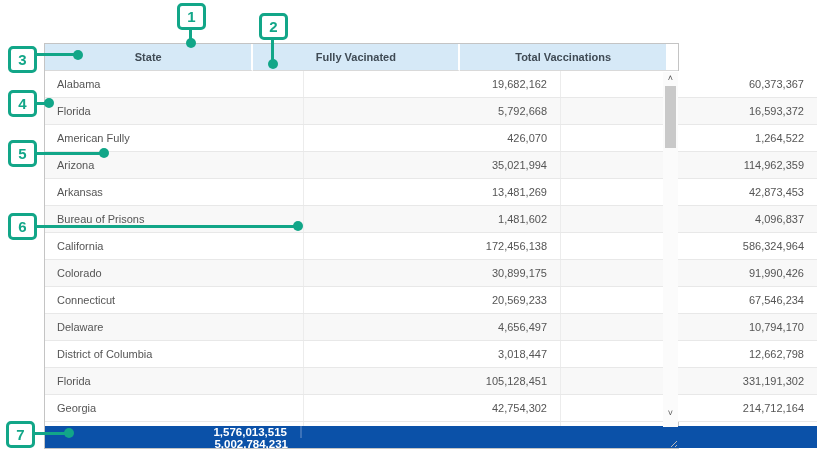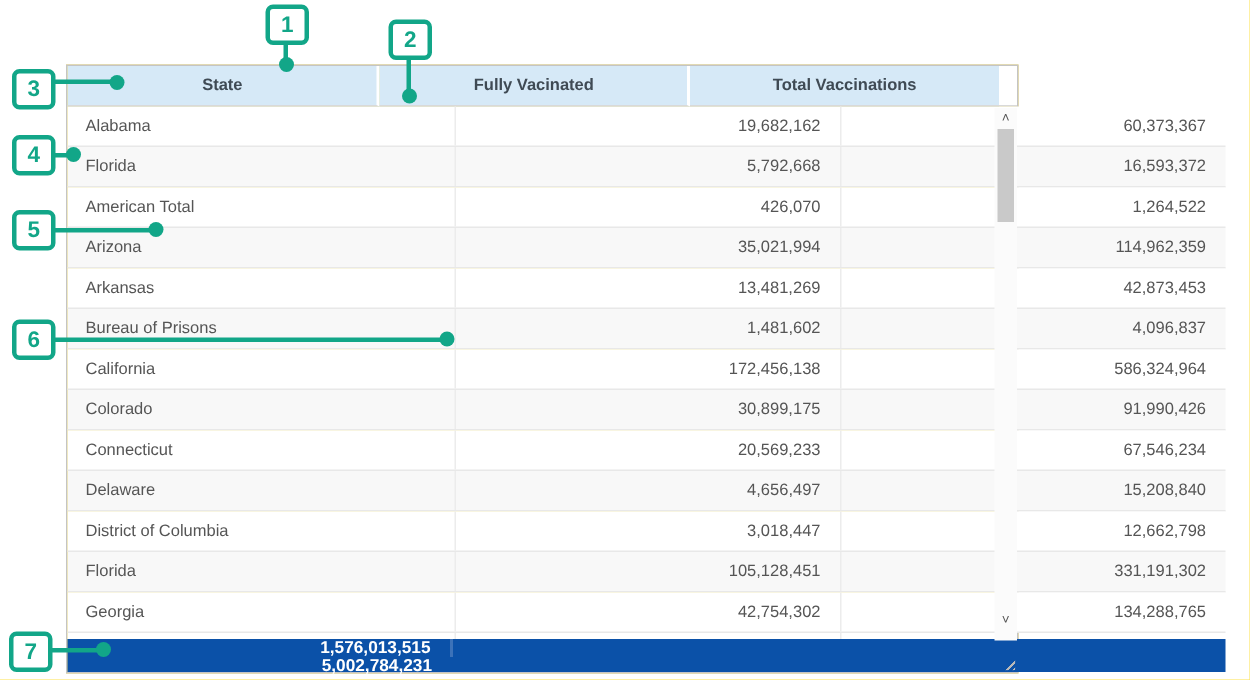--- a/index.html
+++ b/index.html
@@ -120,21 +120,21 @@
     <div class="cell-state">Alabama</div>
     <div class="cell-num n1">19,682,162</div>
     <div class="cell-num n2">60,373,367</div>
   </div>
       <div class="row alt">
     <div class="cell-state">Florida</div>
     <div class="cell-num n1">5,792,668</div>
     <div class="cell-num n2">16,593,372</div>
   </div>
       <div class="row">
-    <div class="cell-state">American Total</div>
+    <div class="cell-state">American Fully</div>
     <div class="cell-num n1">426,070</div>
     <div class="cell-num n2">1,264,522</div>
   </div>
       <div class="row alt">
     <div class="cell-state">Arizona</div>
     <div class="cell-num n1">35,021,994</div>
     <div class="cell-num n2">114,962,359</div>
   </div>
       <div class="row">
     <div class="cell-state">Arkansas</div>
@@ -157,36 +157,36 @@
     <div class="cell-num n2">91,990,426</div>
   </div>
       <div class="row">
     <div class="cell-state">Connecticut</div>
     <div class="cell-num n1">20,569,233</div>
     <div class="cell-num n2">67,546,234</div>
   </div>
       <div class="row alt">
     <div class="cell-state">Delaware</div>
     <div class="cell-num n1">4,656,497</div>
-    <div class="cell-num n2">15,208,840</div>
+    <div class="cell-num n2">10,794,170</div>
   </div>
       <div class="row">
     <div class="cell-state">District of Columbia</div>
     <div class="cell-num n1">3,018,447</div>
     <div class="cell-num n2">12,662,798</div>
   </div>
       <div class="row alt">
     <div class="cell-state">Florida</div>
     <div class="cell-num n1">105,128,451</div>
     <div class="cell-num n2">331,191,302</div>
   </div>
       <div class="row">
     <div class="cell-state">Georgia</div>
     <div class="cell-num n1">42,754,302</div>
-    <div class="cell-num n2">134,288,765</div>
+    <div class="cell-num n2">214,712,164</div>
   </div>
     </div>
 
   <div class="sliver">
     <div class="s1"></div>
     <div class="s2"></div>
   </div>
 
   <div class="total-row">
     <div class="cell-state"></div>

